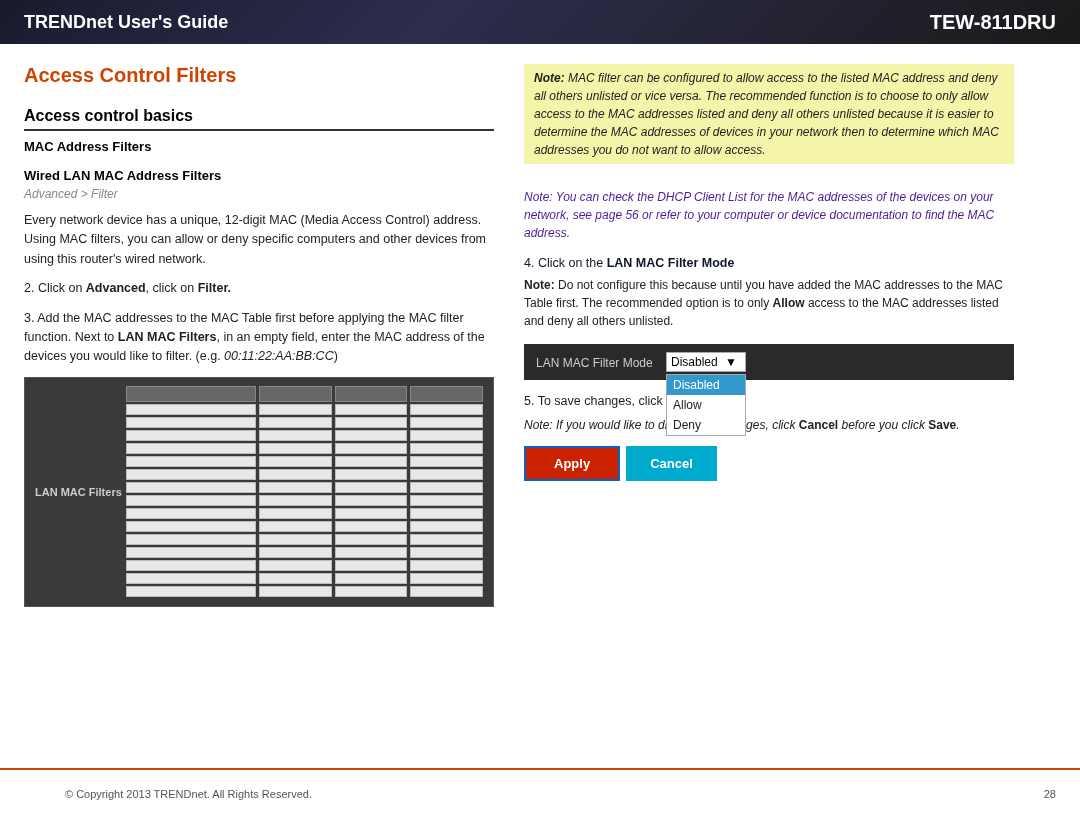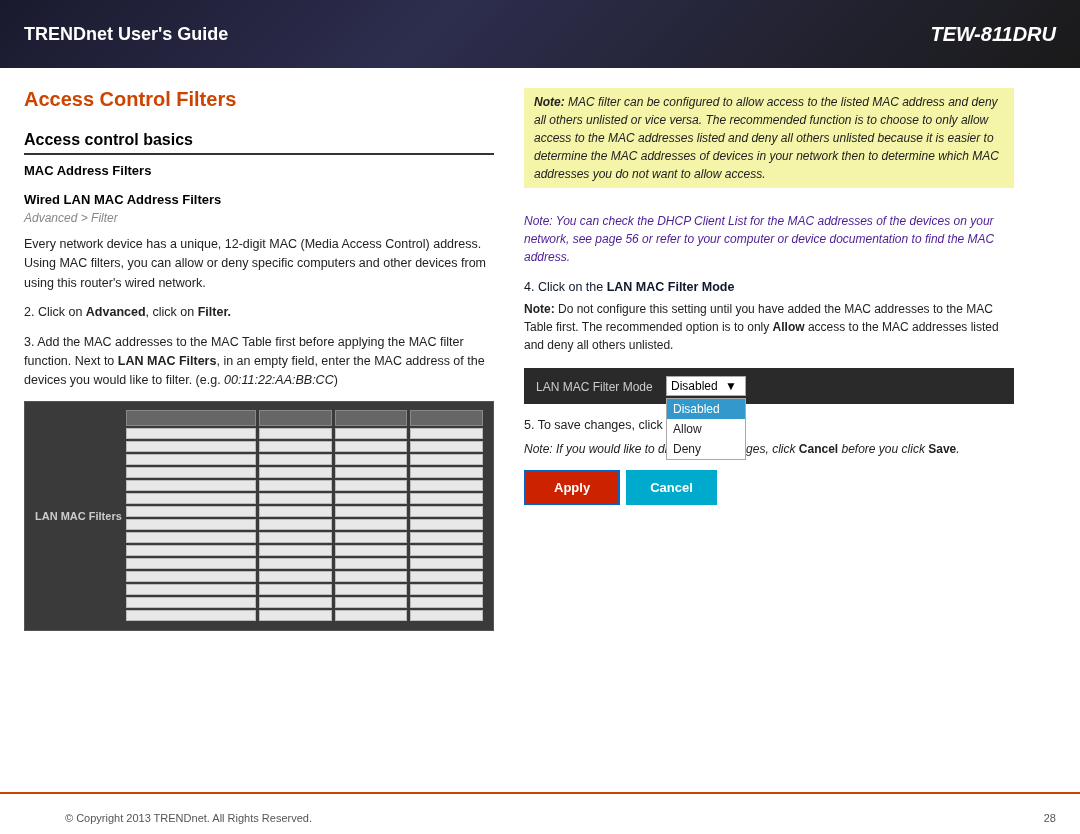--- a/index.html
+++ b/index.html
@@ -8,36 +8,35 @@
       height: 834px;
       font-family: Arial, sans-serif;
       font-size: 13px;
       background: #fff;
       overflow: hidden;
     }
 
     
     .header {
       background: linear-gradient(135deg, #1a1a2e 0%, #2d2d4e 40%, #1a1a1a 100%);
-      height: 68px;
+      height: 44px;
       display: flex;
       align-items: center;
       justify-content: space-between;
       padding: 0 24px;
     }
     .header-title {
       color: #fff;
       font-size: 18px;
       font-weight: bold;
     }
     .header-model {
       color: #fff;
       font-size: 20px;
       font-weight: bold;
-      font-style: italic;
     }
 
     
     .main-content {
       display: flex;
       height: calc(834px - 60px - 50px);
       padding: 20px 24px 10px 24px;
       gap: 30px;
     }
 
@@ -429,21 +428,21 @@
 
     <div class="italic-note-right">
       <em>Note: You can check the DHCP Client List for the MAC addresses of the devices on your network, see page 56 or refer to your computer or device documentation to find the MAC address.</em>
     </div>
 
     <div class="step-heading">
       <span>4. Click on the </span><strong>LAN MAC Filter Mode</strong>
     </div>
 
     <div class="bold-note">
-      <strong>Note:</strong><span> Do not configure this setting until you have added the MAC addresses to the MAC Table first. The recommended option is to only </span><strong>Allow</strong><span> access to the MAC addresses listed and deny all others unlisted.</span>
+      <strong>Note:</strong><span> Do not configure this because until you have added the MAC addresses to the MAC Table first. The recommended option is to only </span><strong>Allow</strong><span> access to the MAC addresses listed and deny all others unlisted.</span>
     </div>
 
     <div class="filter-mode-container">
       <span class="filter-mode-label">LAN MAC Filter Mode</span>
       <div class="dropdown-wrapper">
         <div style="display:flex;align-items:flex-end;">
           <div class="dropdown-select">
             <span>Disabled</span>
             <span style="margin-left:4px;">▼</span>
           </div>

